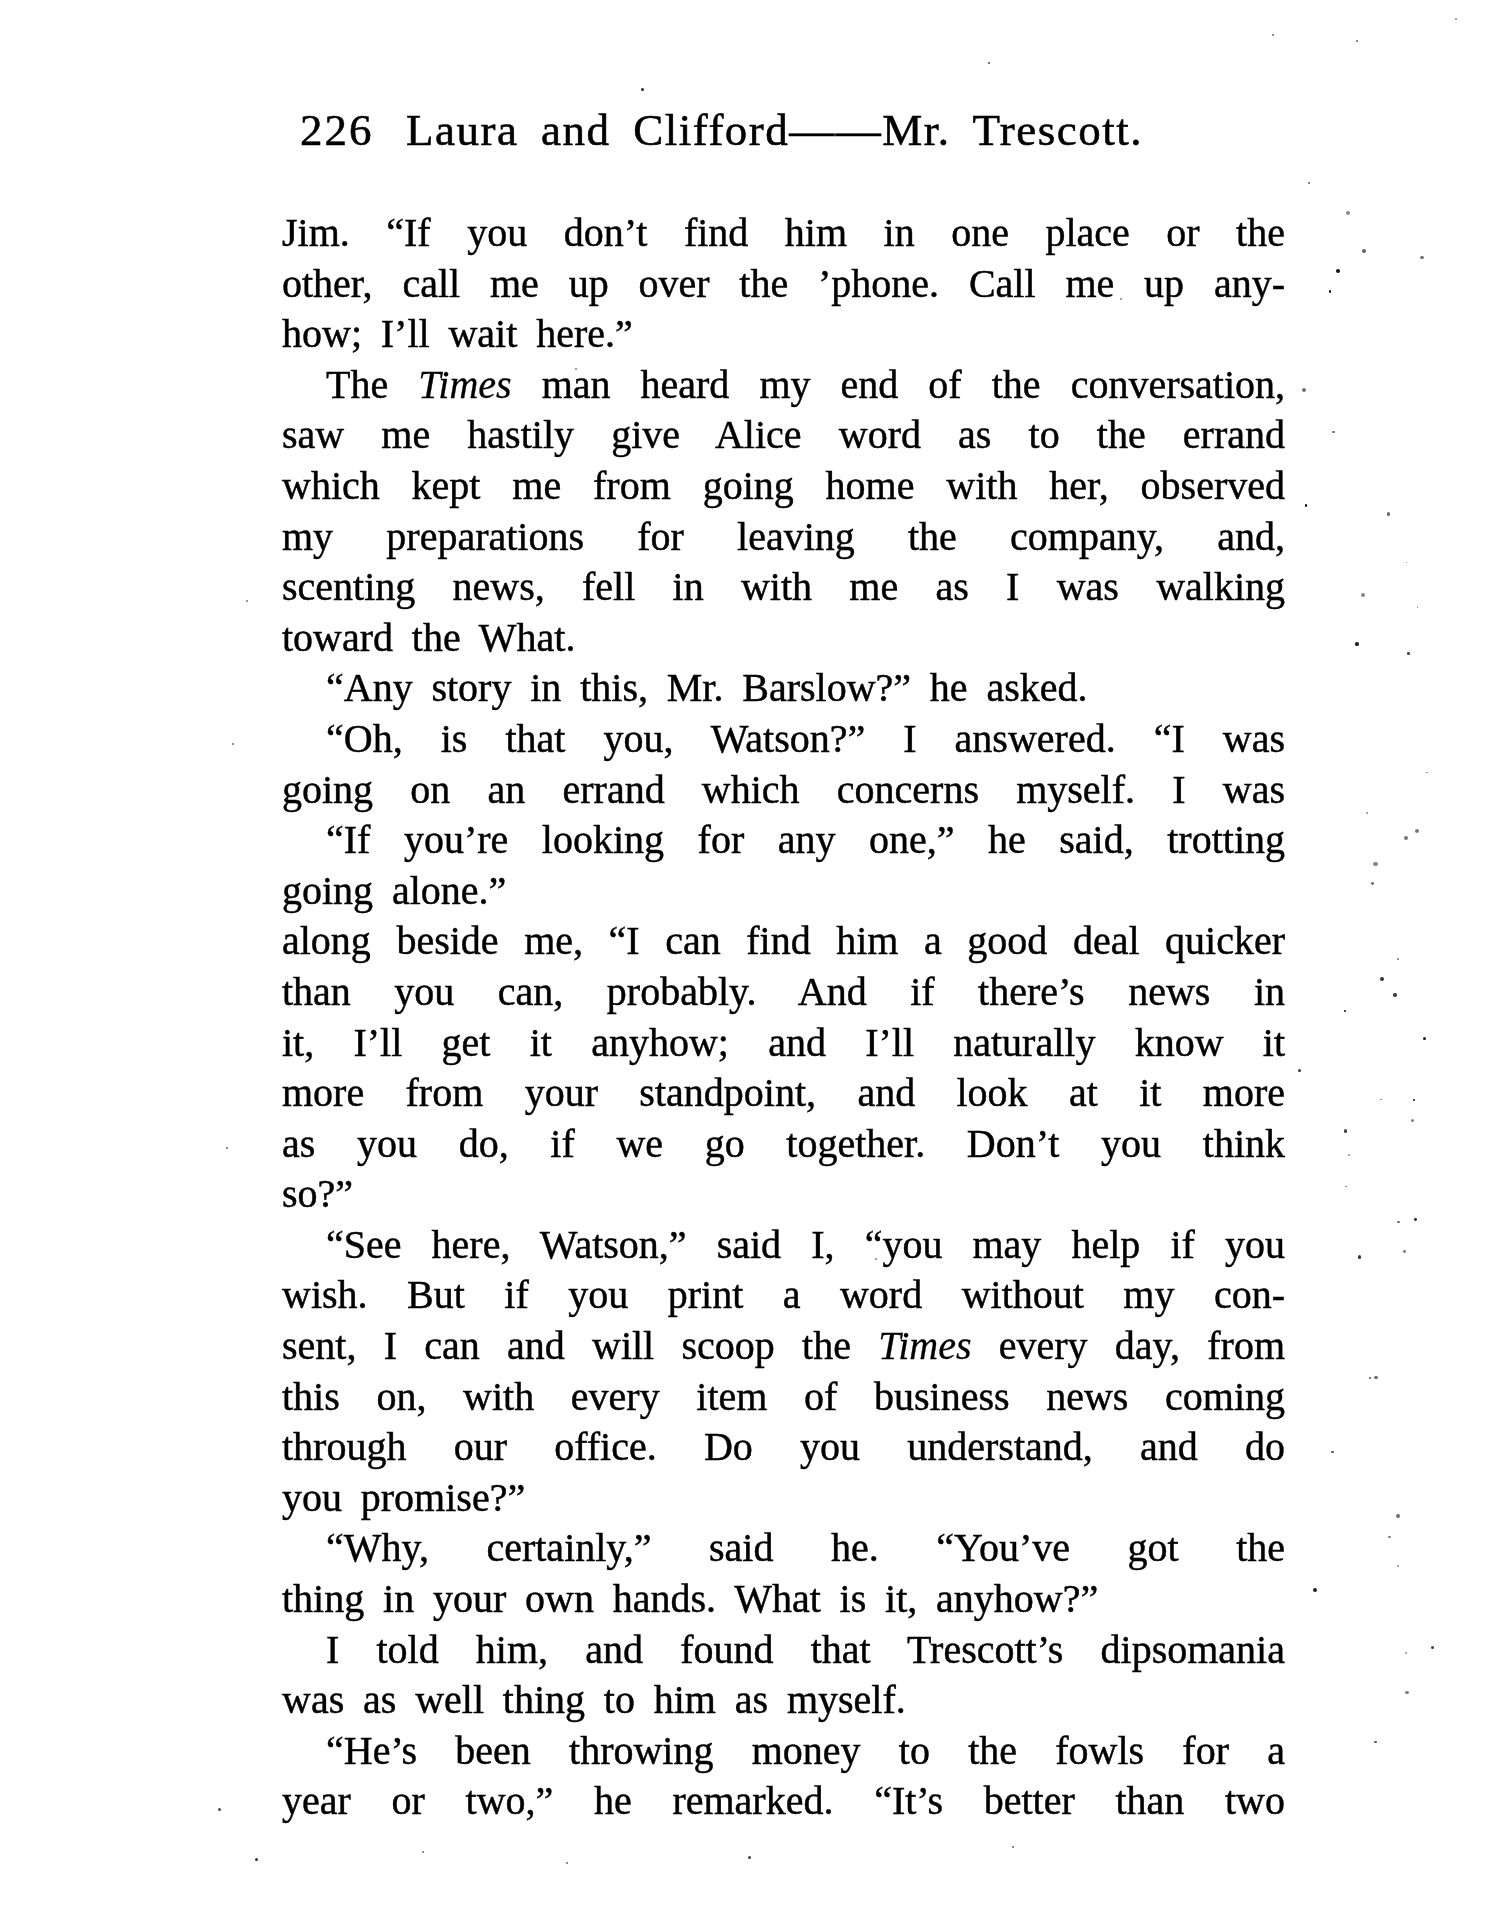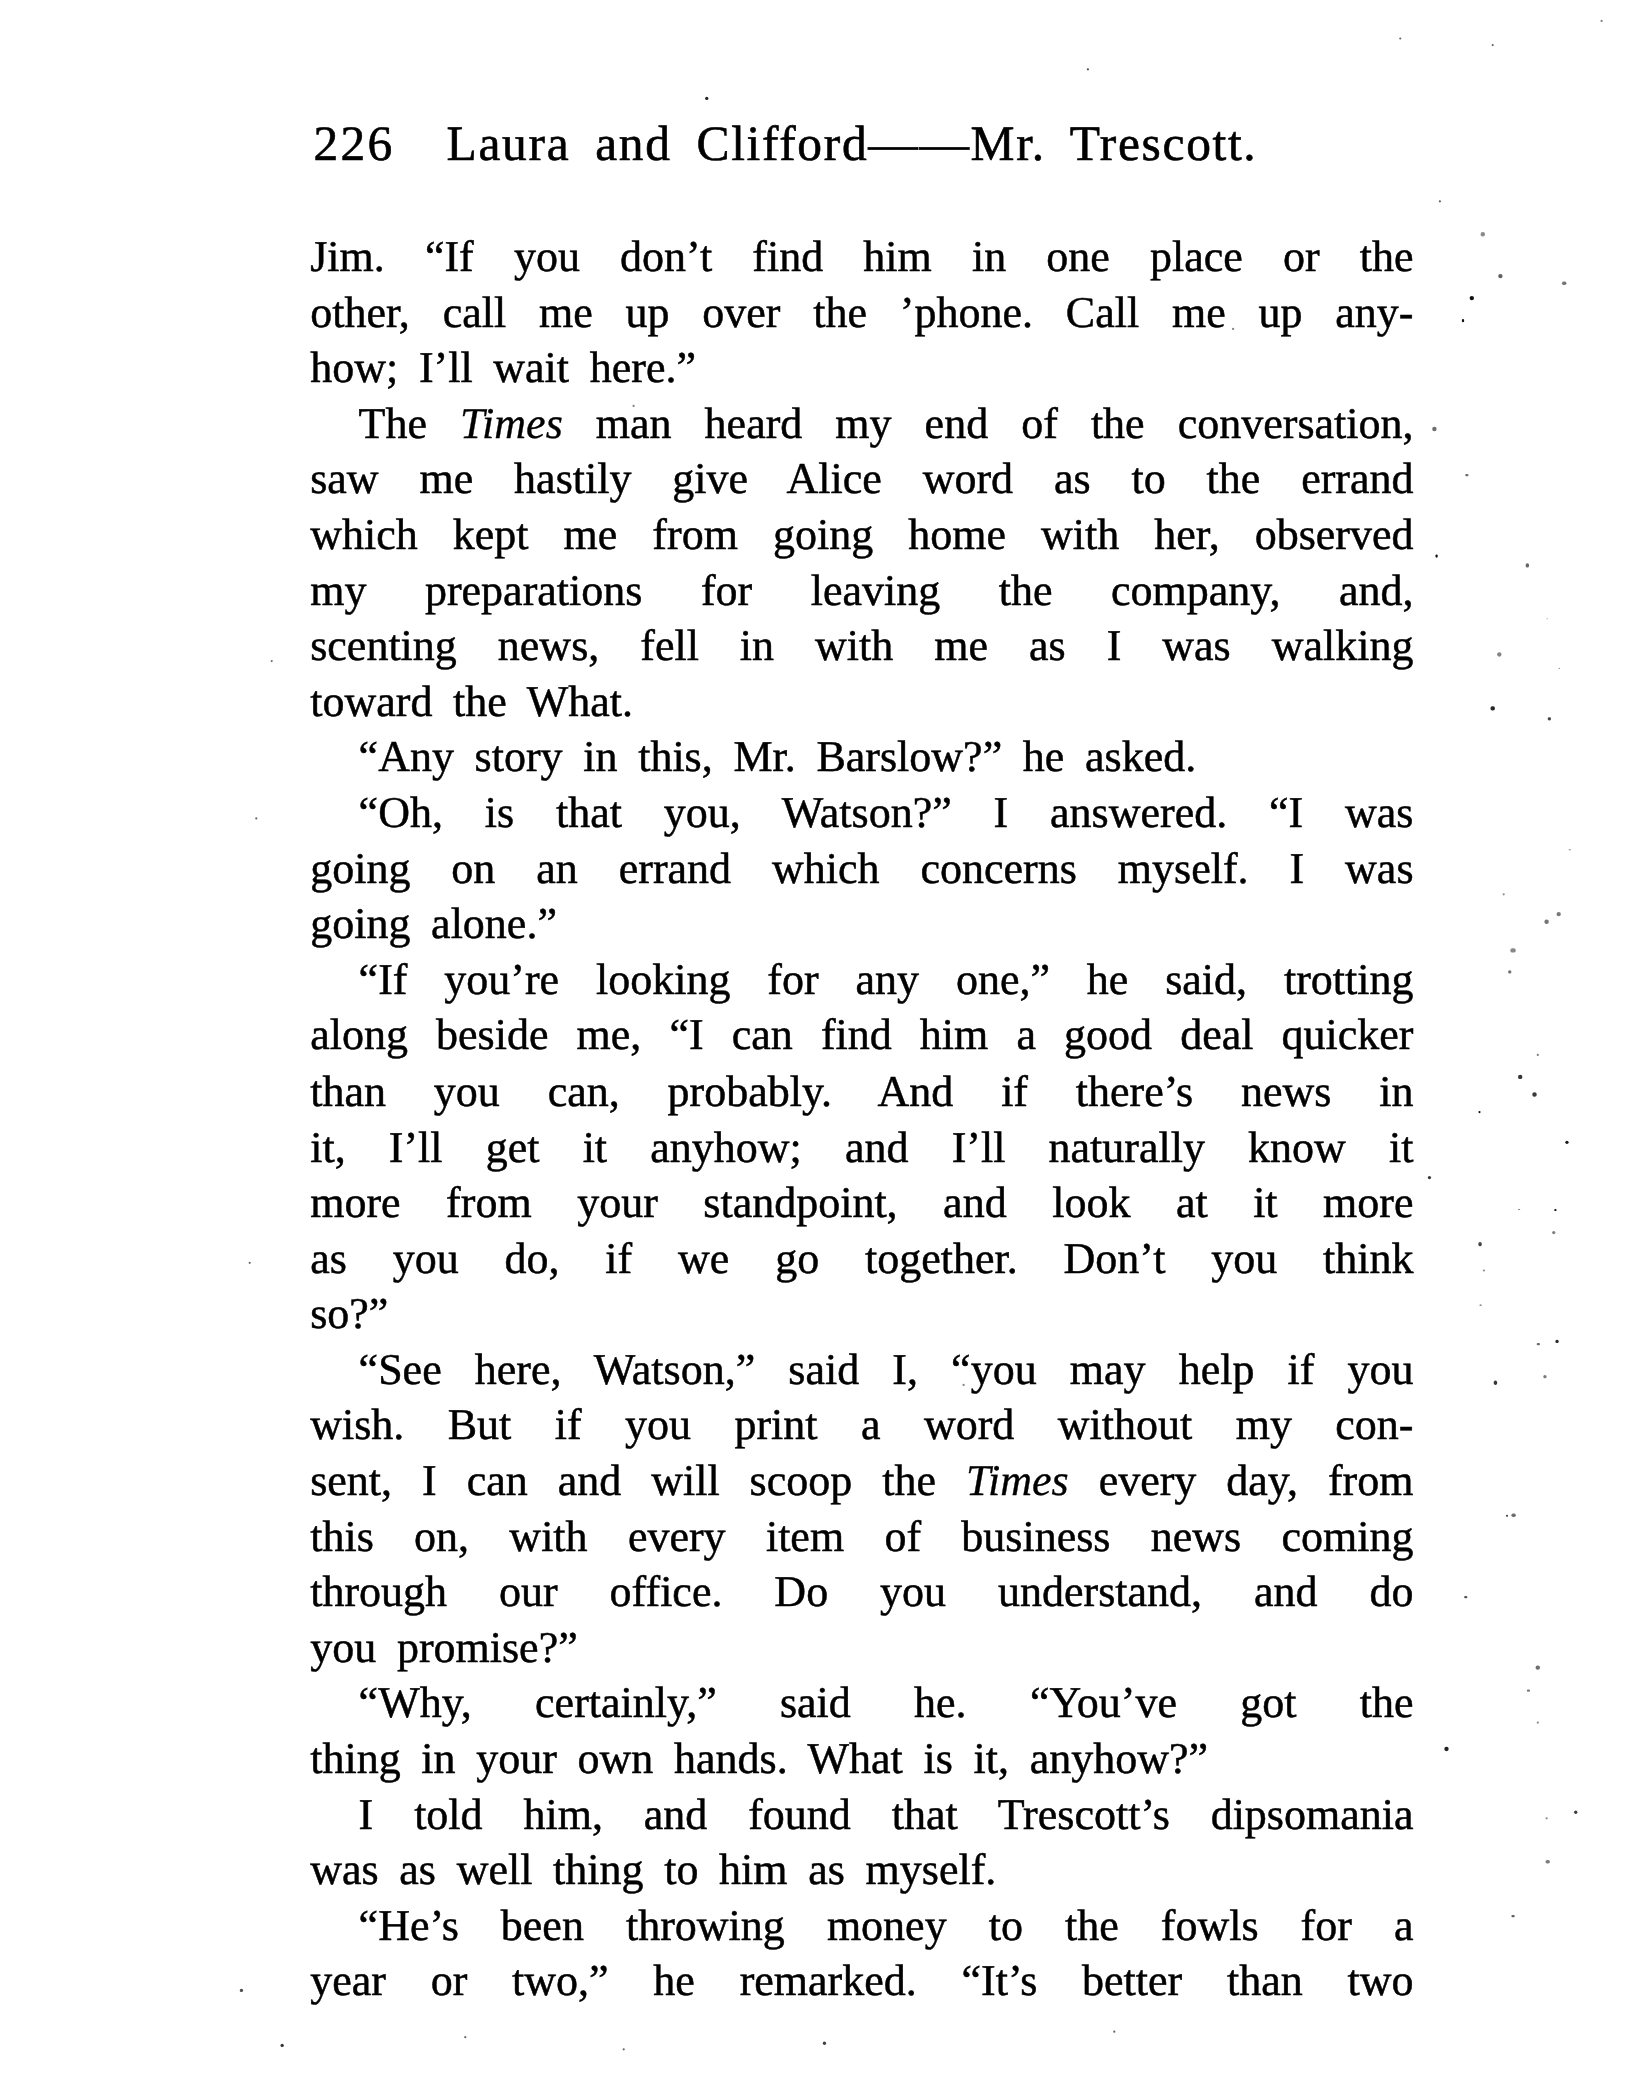--- a/index.html
+++ b/index.html
@@ -18,21 +18,21 @@
     left:282px;
     width:1010px;
     height:54px;
     font-size:45px;
     line-height:54px;
     white-space:nowrap;
     -webkit-text-stroke:0.55px #000;
   }
   .page-number{
     position:absolute;
-    left:3px;
+    left:18px;
     top:0;
     letter-spacing:2px;
   }
   .book-title{
     position:absolute;
     left:124px;
     top:0;
     letter-spacing:1.5px;
     word-spacing:0.22em;
   }
@@ -86,22 +86,22 @@
       <div class="line short">how; I’ll wait here.”</div>
       <div class="line justify indent"><span>The </span><em>Times</em><span> man heard my end of the conversation,</span></div>
       <div class="line justify">saw me hastily give Alice word as to the errand</div>
       <div class="line justify">which kept me from going home with her, observed</div>
       <div class="line justify">my preparations for leaving the company, and,</div>
       <div class="line justify">scenting news, fell in with me as I was walking</div>
       <div class="line short">toward the What.</div>
       <div class="line short indent">“Any story in this, Mr. Barslow?” he asked.</div>
       <div class="line justify indent">“Oh, is that you, Watson?” I answered.  “I was</div>
       <div class="line justify">going on an errand which concerns myself.  I was</div>
+      <div class="line justify indent">“If you’re looking for any one,” he said, trotting</div>
       <div class="line short">going alone.”</div>
-      <div class="line justify indent">“If you’re looking for any one,” he said, trotting</div>
       <div class="line justify">along beside me, “I can find him a good deal quicker</div>
       <div class="line justify">than you can, probably.  And if there’s news in</div>
       <div class="line justify">it, I’ll get it anyhow; and I’ll naturally know it</div>
       <div class="line justify">more from your standpoint, and look at it more</div>
       <div class="line justify">as you do, if we go together.  Don’t you think</div>
       <div class="line short">so?”</div>
       <div class="line justify indent">“See here, Watson,” said I, “you may help if you</div>
       <div class="line justify">wish.  But if you print a word without my con-</div>
       <div class="line justify"><span>sent, I can and will scoop the </span><em>Times</em><span> every day, from</span></div>
       <div class="line justify">this on, with every item of business news coming</div>

